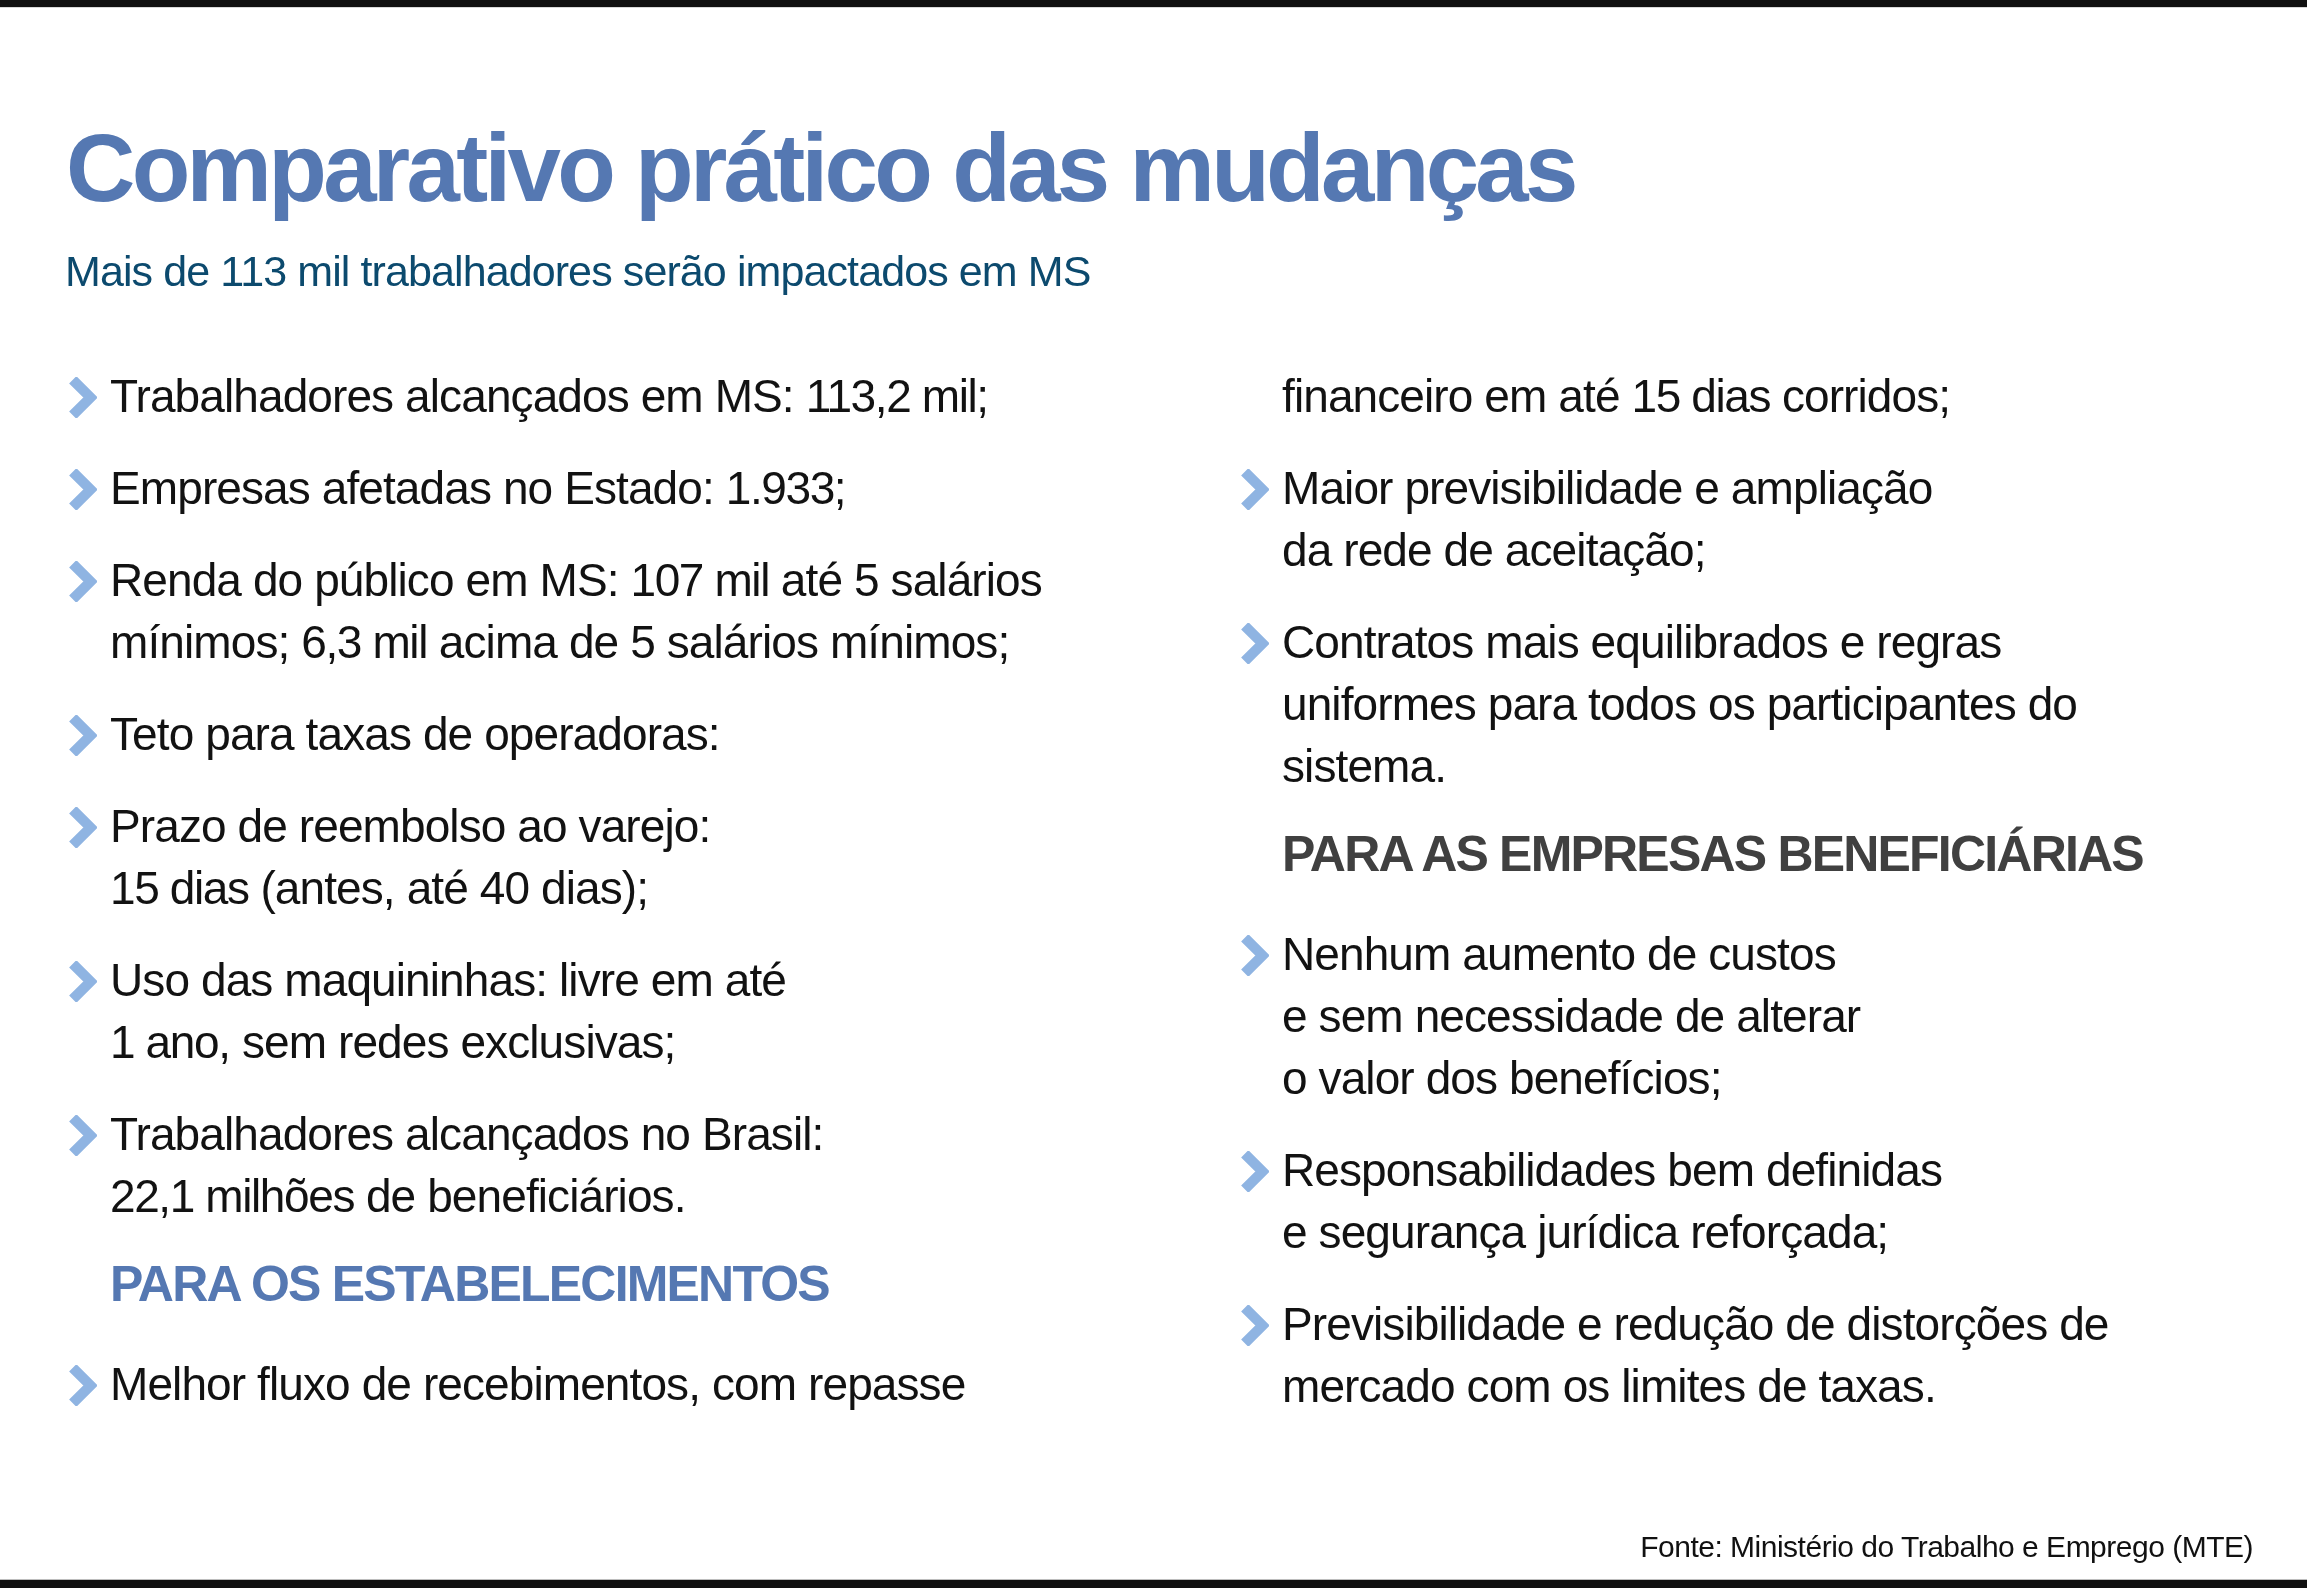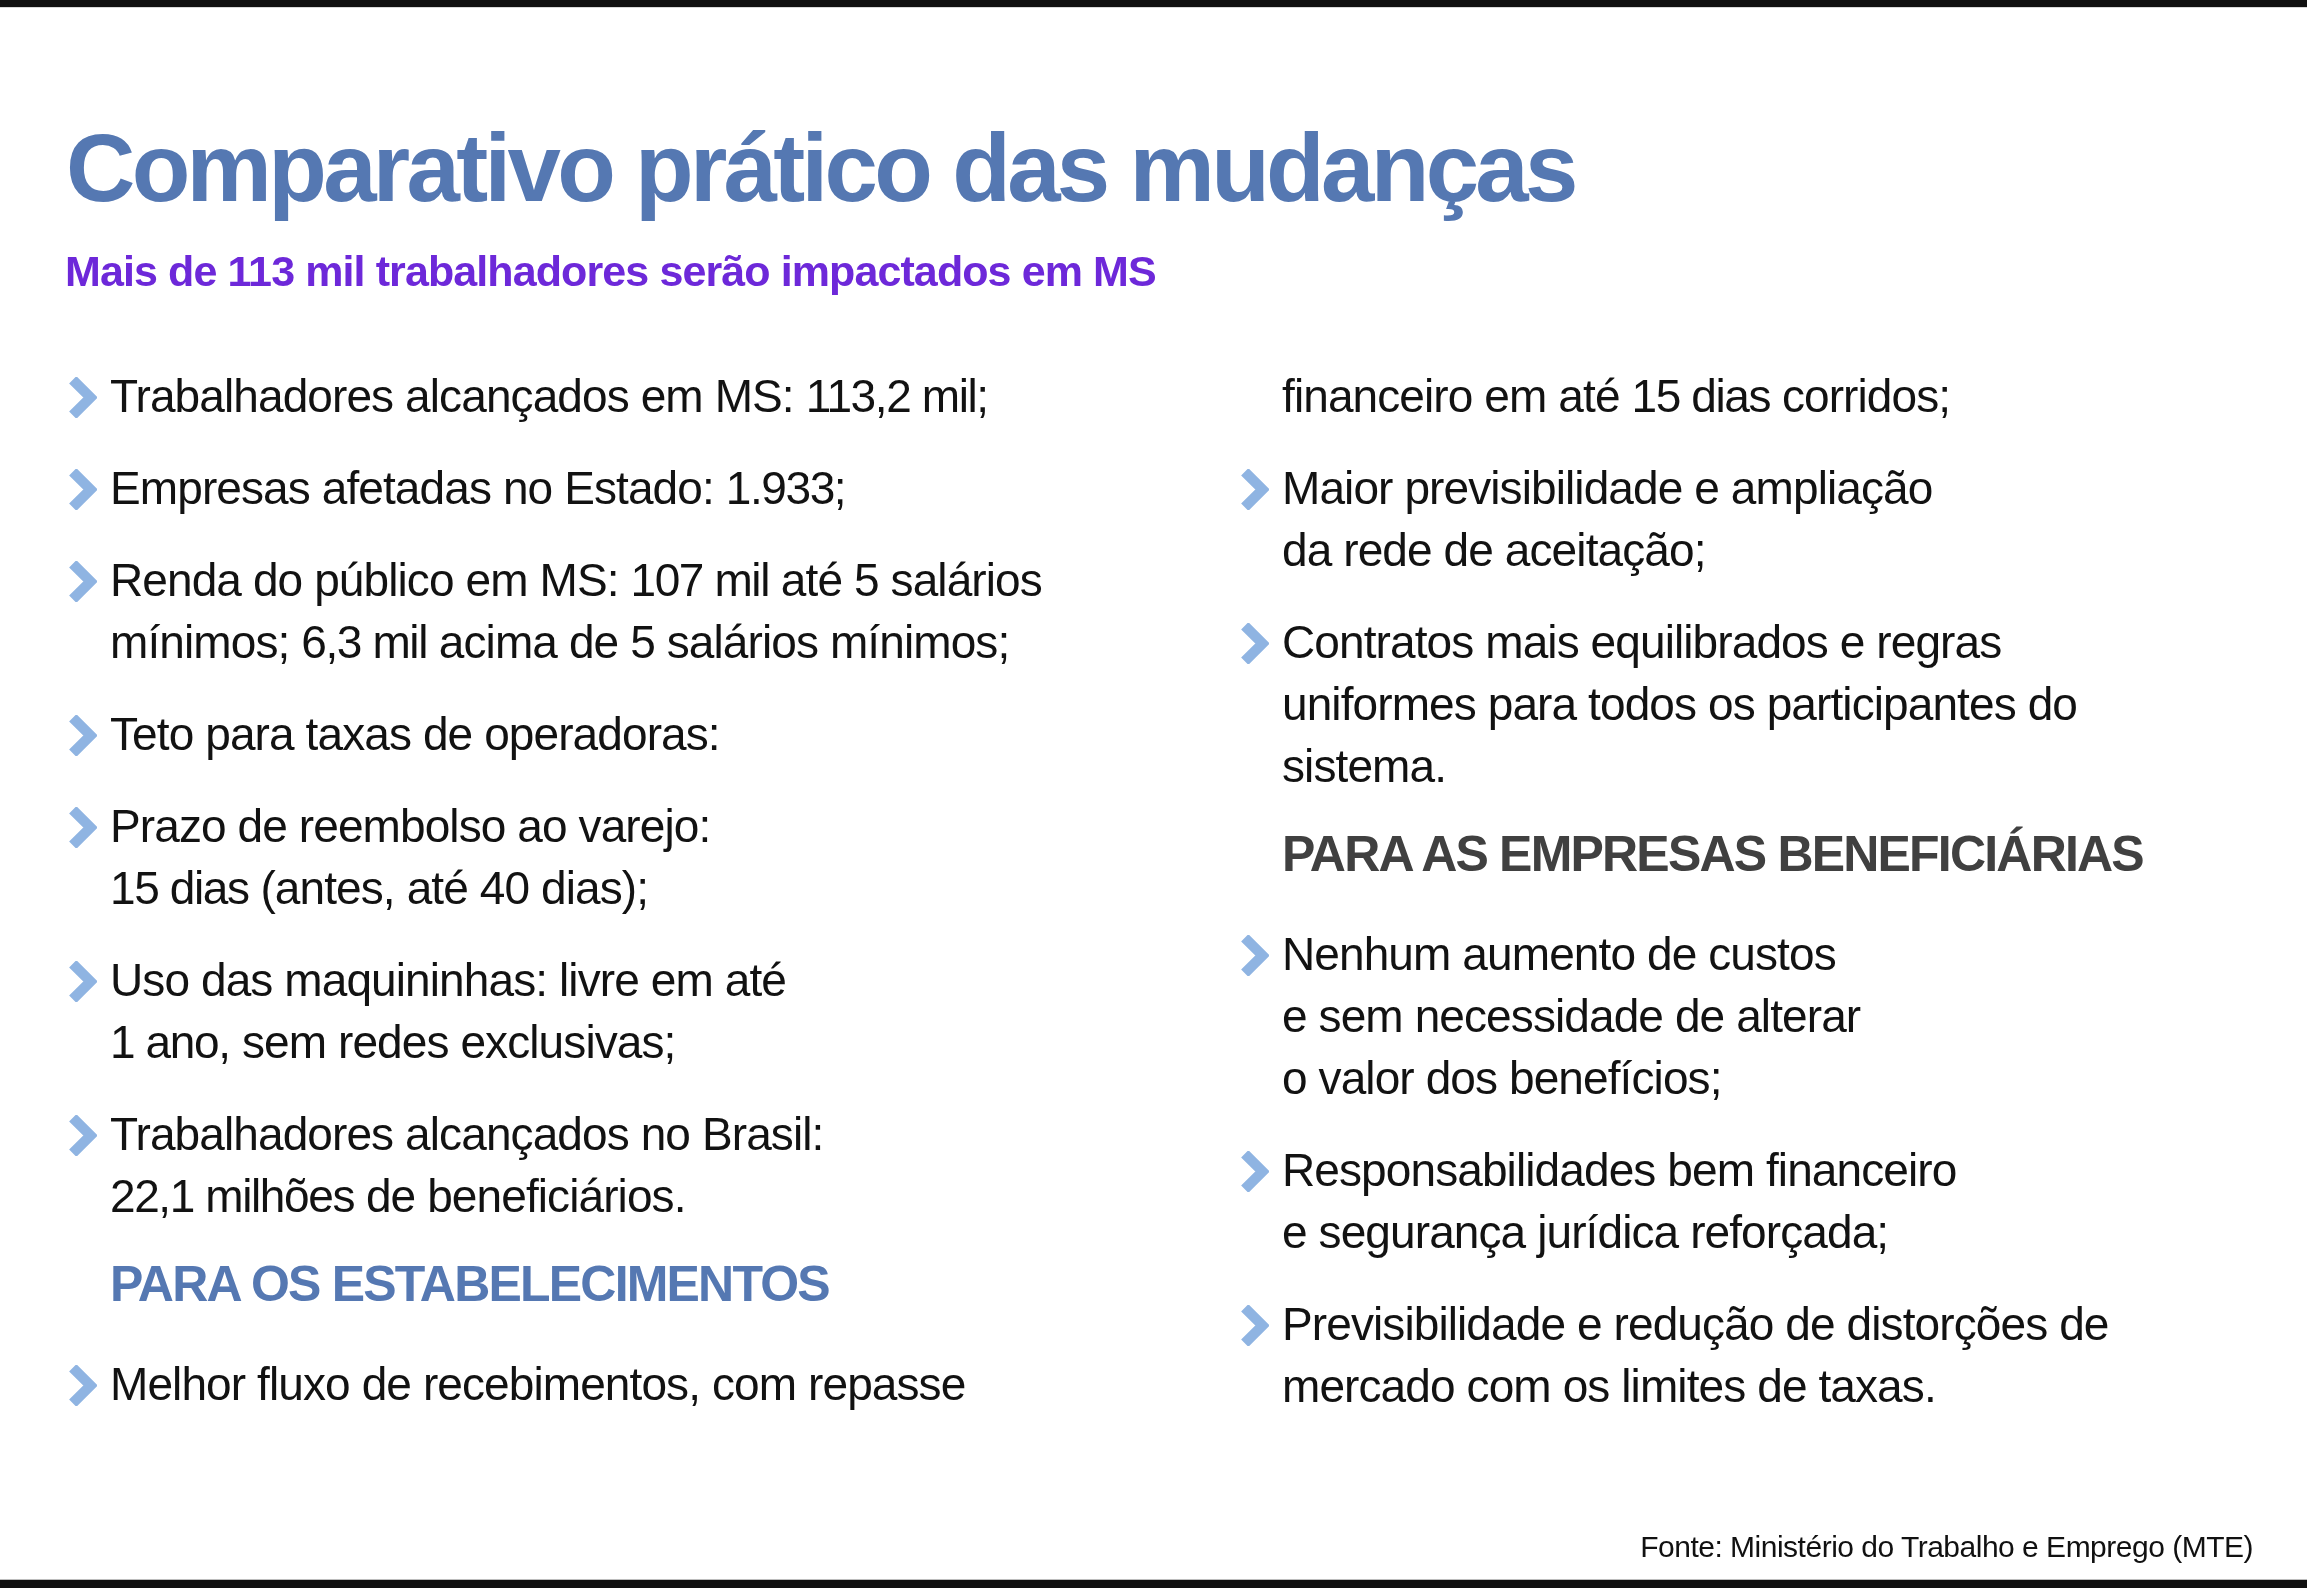--- a/index.html
+++ b/index.html
@@ -14,22 +14,22 @@
   .bar{position:absolute;left:0;width:2307px;background:#101010;}
   .bar.top{top:0;height:6.5px;border-bottom:1.8px solid #d8d8d8;}
   .bar.bottom{bottom:0;height:8.3px;border-top:0.9px solid #bdbdbd;}
   .title{
     position:absolute;left:66px;top:54px;width:2169px;
     font-size:96px;font-weight:700;letter-spacing:-3.7px;
     color:#5578B2;line-height:1.05;
   }
   .subtitle{
     position:absolute;left:65px;top:210px;width:2169px;
-    font-size:43px;font-weight:700;letter-spacing:-0.9px;
-    color:#6d28d9;line-height:1.2;
+    font-size:43px;font-weight:400;letter-spacing:-0.9px;
+    color:#0c4a6e;line-height:1.2;
   }
   .col{position:absolute;top:365px;}
   .col-left{left:69px;width:1140px;}
   .col-right{left:1241px;width:1048px;}
   .item{
     position:relative;
     padding-left:41px;
     font-size:46px;line-height:62px;letter-spacing:-0.9px;
     color:#121212;
     margin-bottom:30px;
@@ -142,21 +142,21 @@
           <path d="M4 3 L23 22 L4 41" fill="none" stroke="#8FB4E2" stroke-width="11"></path>
         </svg>
         <span class="line"><span>Nenhum aumento de custos</span></span>
         <span class="line"><span>e sem necessidade de alterar</span></span>
         <span class="line"><span>o valor dos benefícios;</span></span>
       </div>
       <div class="item">
         <svg viewBox="0 0 30 44" class="chev">
           <path d="M4 3 L23 22 L4 41" fill="none" stroke="#8FB4E2" stroke-width="11"></path>
         </svg>
-        <span class="line"><span>Responsabilidades bem financeiro</span></span>
+        <span class="line"><span>Responsabilidades bem definidas</span></span>
         <span class="line"><span>e segurança jurídica reforçada;</span></span>
       </div>
       <div class="item">
         <svg viewBox="0 0 30 44" class="chev">
           <path d="M4 3 L23 22 L4 41" fill="none" stroke="#8FB4E2" stroke-width="11"></path>
         </svg>
         <span class="line"><span>Previsibilidade e redução de distorções de</span></span>
         <span class="line"><span>mercado com os limites de taxas.</span></span>
       </div>
     </div>

